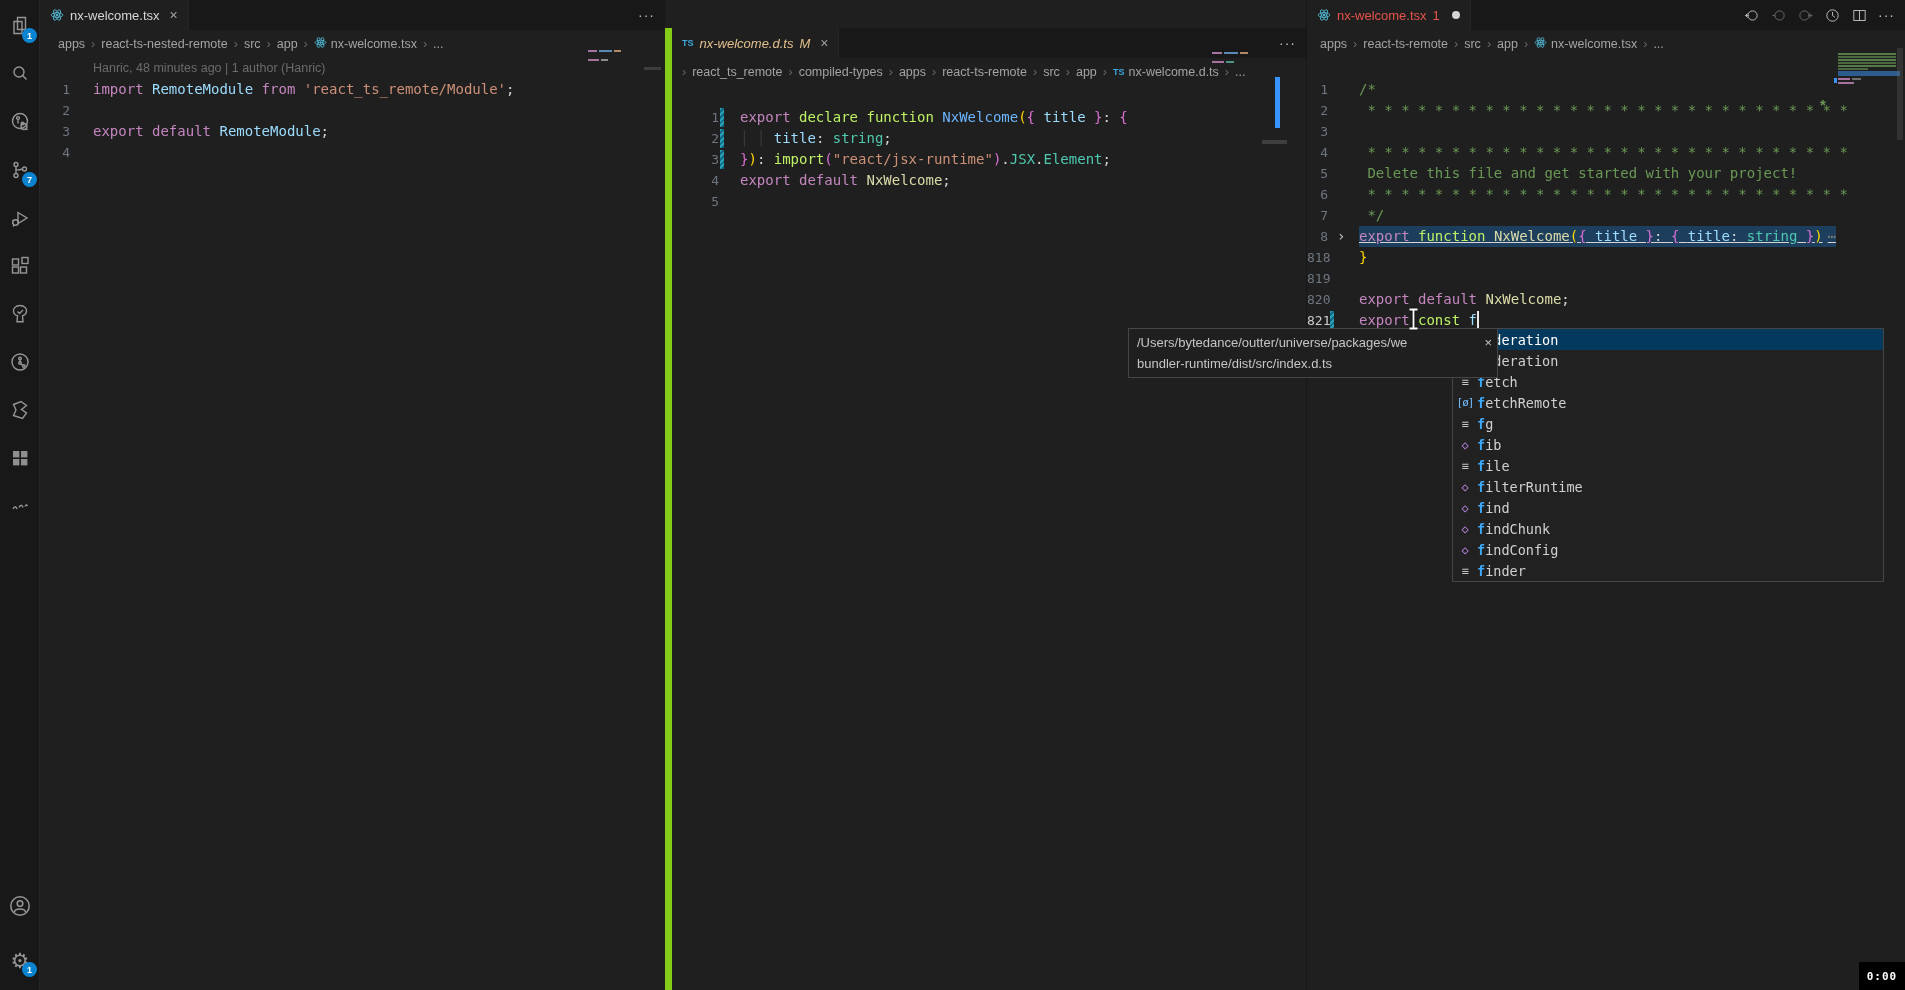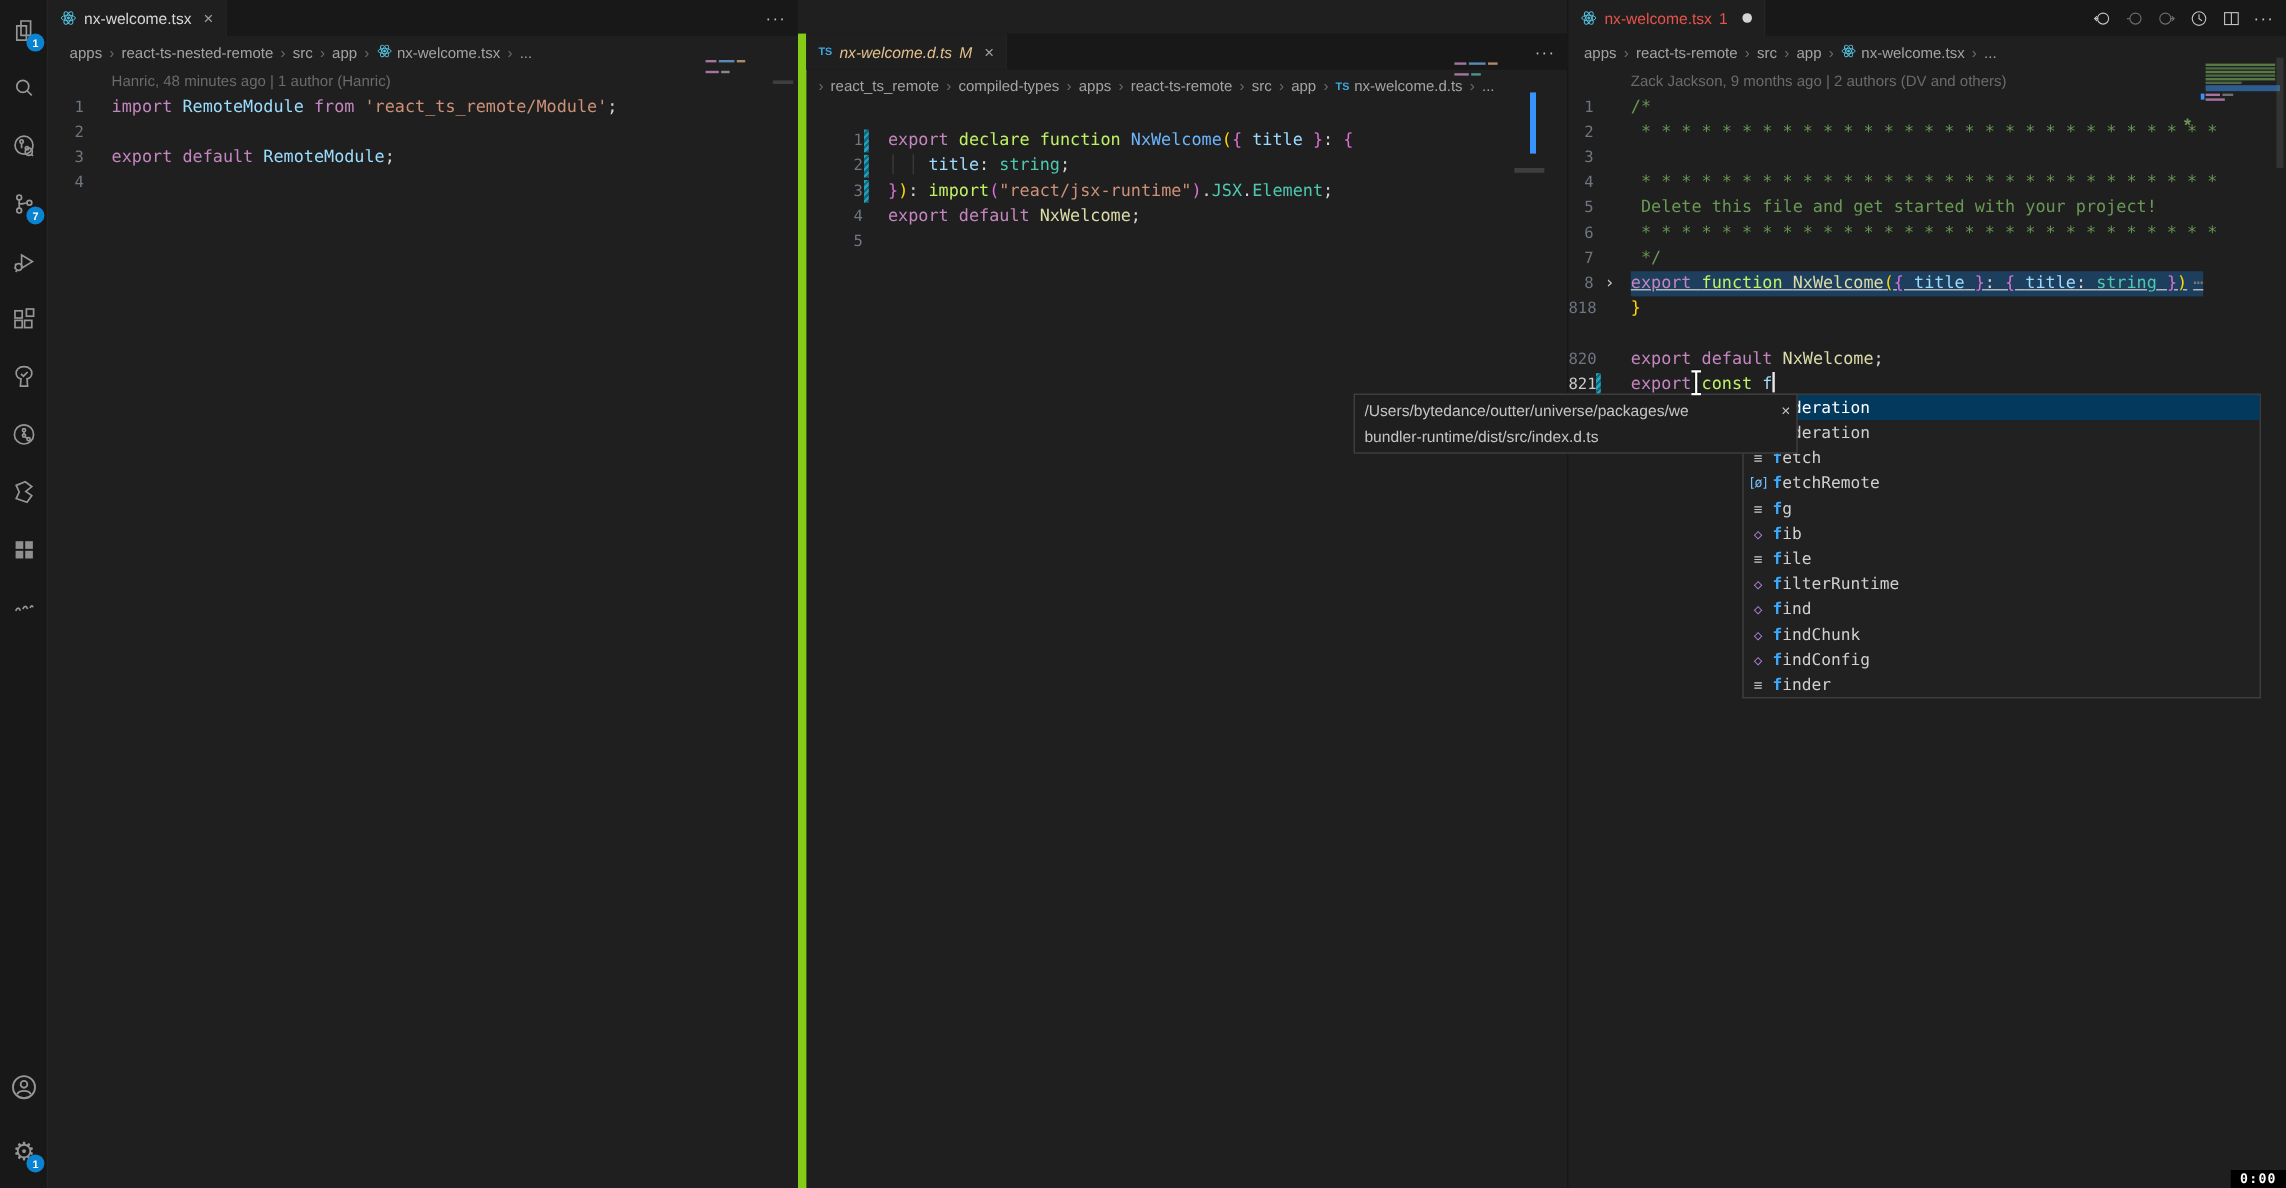--- a/index.html
+++ b/index.html
@@ -73,21 +73,21 @@
   .sg-ic { width:24px; text-align:center; font-size:12px; flex:none; }
   .sg-ic.text { color:#c5c5c5; } .sg-ic.method { color:#b180d7; } .sg-ic.reference { color:#75beff; font-size:11px; letter-spacing:-1px; }
   .sg-row .match { color:#3caaff; font-weight:bold; font-style:normal; }
 
   .sg-details { position:absolute; left:1128px; top:328px; width:370px; height:50px; background:#1f1f1f; border:1px solid #454545; z-index:21; font-size:13px; color:#c5c5c5; padding:3px 8px; line-height:21px; }
   .sg-details .l1 { white-space:nowrap; overflow:hidden; padding-right:14px; }
   .sg-details .l2 { white-space:nowrap; overflow:hidden; }
   .sg-close { position:absolute; right:5px; top:3px; color:#c5c5c5; cursor:pointer; font-size:13px; }
 
   
-  .timer { position:absolute; right:0px; bottom:0px; width:46px; height:15px; background:#000; color:#fff; font-family:"DejaVu Sans Mono", monospace; font-size:11px; font-weight:bold; display:flex; align-items:center; justify-content:center; letter-spacing:1px; z-index:30; }
+  .timer { position:absolute; right:0px; bottom:0px; width:46px; height:28px; background:#000; color:#fff; font-family:"DejaVu Sans Mono", monospace; font-size:11px; font-weight:bold; display:flex; align-items:center; justify-content:center; letter-spacing:1px; z-index:30; }
   .mousebeam { position:absolute; left:1406px; top:307px; z-index:31; }
   .react-ic svg { display:block; }
 </style>
 </head>
 <body>
 
 <div class="activitybar">
   <div class="ab-item" style="top:6px">
     <svg width="24" height="24" viewBox="0 0 24 24">
         <path d="M9.5 3.5h8v12h-8z"></path>
@@ -390,23 +390,20 @@
             <circle cx="12" cy="12" r="1.6" fill="#53c1de"></circle>
           </svg></span>
         <span>nx-welcome.tsx</span>
       </span>
       <span class="bc-sep">›</span>
       <span class="bc-item">
         <span>...</span>
       </span>
     </div>
   <div class="editor">
-      <div class="crow" style="top:0">
-        <div class="blamerow">Zack Jackson, 9 months ago | 2 authors (DV and others)</div>
-      </div>
       <div class="crow" style="top:21px">
         <span class="num">1</span>
         <pre class="codeline"><span class="tk-cmt">/*</span></pre>
       </div>
       <div class="crow" style="top:42px">
         <span class="num">2</span>
         <pre class="codeline"><span class="tk-cmt"> * * * * * * * * * * * * * * * * * * * * * * * * * * * * *</span></pre>
       </div>
       <div class="crow" style="top:63px">
         <span class="num">3</span>
@@ -428,20 +425,24 @@
         <pre class="codeline"><span class="tk-cmt"> */</span></pre>
       </div>
       <div class="crow" style="top:168px">
         <span class="num">8</span>
         <i class="foldchev">›</i>
         <pre class="codeline hl"><span class="tk-kw">export </span><span class="tk-kw2">function </span><span class="tk-fn">NxWelcome</span><span class="tk-b1">(</span><span class="tk-b2">{ </span><span class="tk-var">title</span><span class="tk-b2"> }</span><span class="tk-pun">: </span><span class="tk-b2">{ </span><span class="tk-var">title</span><span class="tk-pun">: </span><span class="tk-type">string</span><span class="tk-b2"> }</span><span class="tk-b1">)</span><span class="fold-after">⋯</span></pre>
       </div>
       <div class="crow" style="top:189px">
         <span class="num">818</span>
         <pre class="codeline"><span class="tk-b1">}</span></pre>
+      </div>
+      <div class="crow" style="top:210px">
+        <span class="num">819</span>
+        <pre class="codeline"></pre>
       </div>
       <div class="crow" style="top:231px">
         <span class="num">820</span>
         <pre class="codeline"><span class="tk-kw">export </span><span class="tk-kw">default </span><span class="tk-fn">NxWelcome</span><span class="tk-pun">;</span></pre>
       </div>
       <div class="crow" style="top:252px">
         <span class="num on">821</span>
         <i class="modbar"></i>
         <pre class="codeline"><span class="tk-kw">export </span><span class="tk-kw2">const </span><span class="tk-var">f</span><span class="cursor"></span></pre>
       </div>

